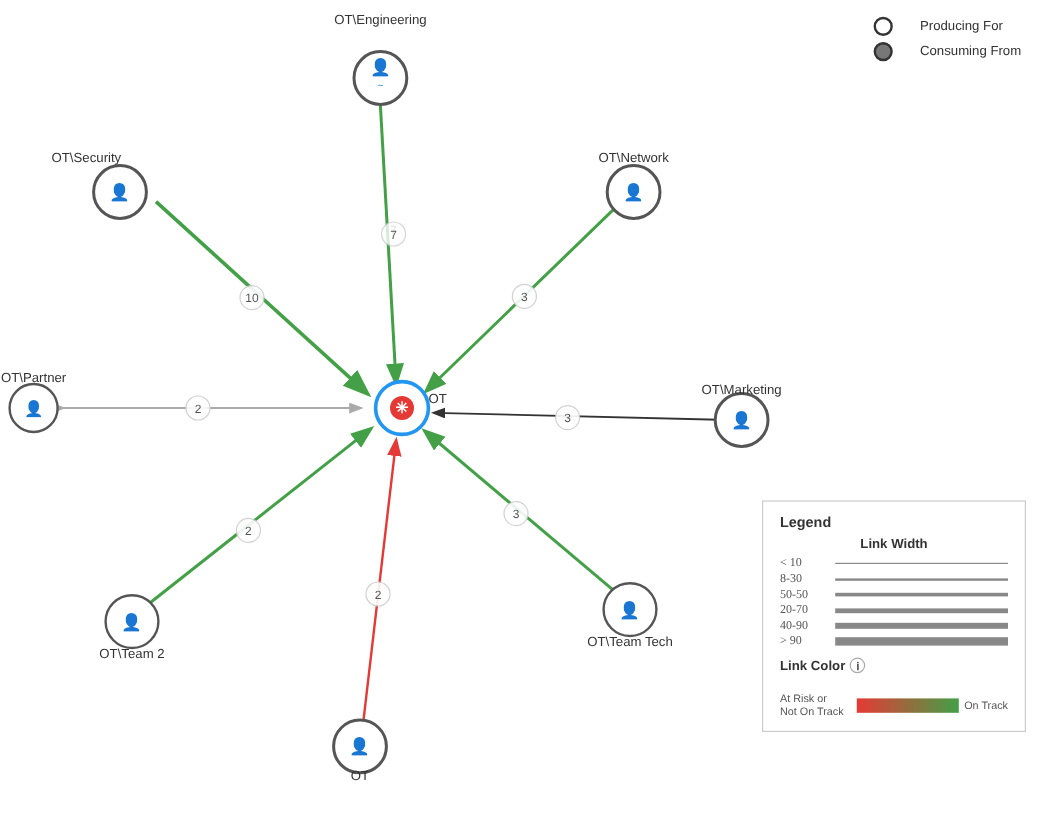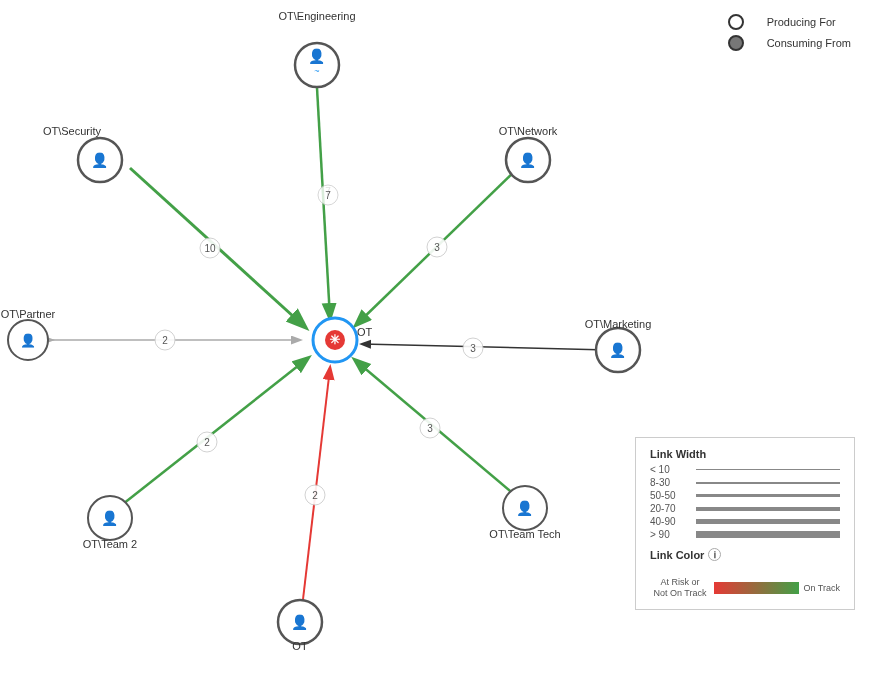--- a/index.html
+++ b/index.html
@@ -37,30 +37,32 @@
       font-size: 11px;
     }
     #legend-title {
       font-weight: bold;
       margin-bottom: 6px;
       font-size: 12px;
     }
     #link-width-title {
       font-weight: bold;
       margin-bottom: 4px;
+      text-align: center;
     }
     .lw-row {
       display: flex;
       align-items: center;
       margin-bottom: 2px;
     }
     .lw-label {
       width: 42px;
       font-size: 10px;
       color: #555;
+      font-family: Liberation Serif, serif;
     }
     .lw-line {
       flex: 1;
       background: #888;
       margin-left: 4px;
     }
     #link-color-title {
       font-weight: bold;
       margin-top: 8px;
       margin-bottom: 16px;
@@ -215,20 +217,21 @@
     <div class="legend-circle-open"></div>
     <span>Producing For</span>
   </div>
   <div class="legend-item">
     <div class="legend-circle-filled"></div>
     <span>Consuming From</span>
   </div>
 </div>
 
 <div id="legend">
+  <div id="legend-title">Legend</div>
   <div id="link-width-title">Link Width</div>
   <div class="lw-row">
     <span class="lw-label">&lt; 10</span>
     <div class="lw-line" style="height:1px;"></div>
   </div>
   <div class="lw-row">
     <span class="lw-label">8-30</span>
     <div class="lw-line" style="height:2px;"></div>
   </div>
   <div class="lw-row">
@@ -246,17 +249,17 @@
   <div class="lw-row">
     <span class="lw-label">&gt; 90</span>
     <div class="lw-line" style="height:7px;"></div>
   </div>
 
   <div id="link-color-title">
     <span>Link Color</span>
     <span style="display:inline-block;width:13px;height:13px;border-radius:50%;border:1px solid #aaa;background:white;font-size:9px;text-align:center;line-height:13px;cursor:pointer;">ℹ</span>
   </div>
   <div id="color-bar-row">
-    <span style="font-size:9px;color:#555;text-align:center;width:60px;line-height:1.2;">At Risk or<br>Not On Track</span>
+    <span style="font-size:9px;color:#555;text-align:left;width:60px;line-height:1.2;">At Risk or<br>Not On Track</span>
     <div id="color-bar"></div>
     <span style="font-size:9px;color:#555;text-align:right;">On Track</span>
   </div>
 </div>
 
 </body></html>

